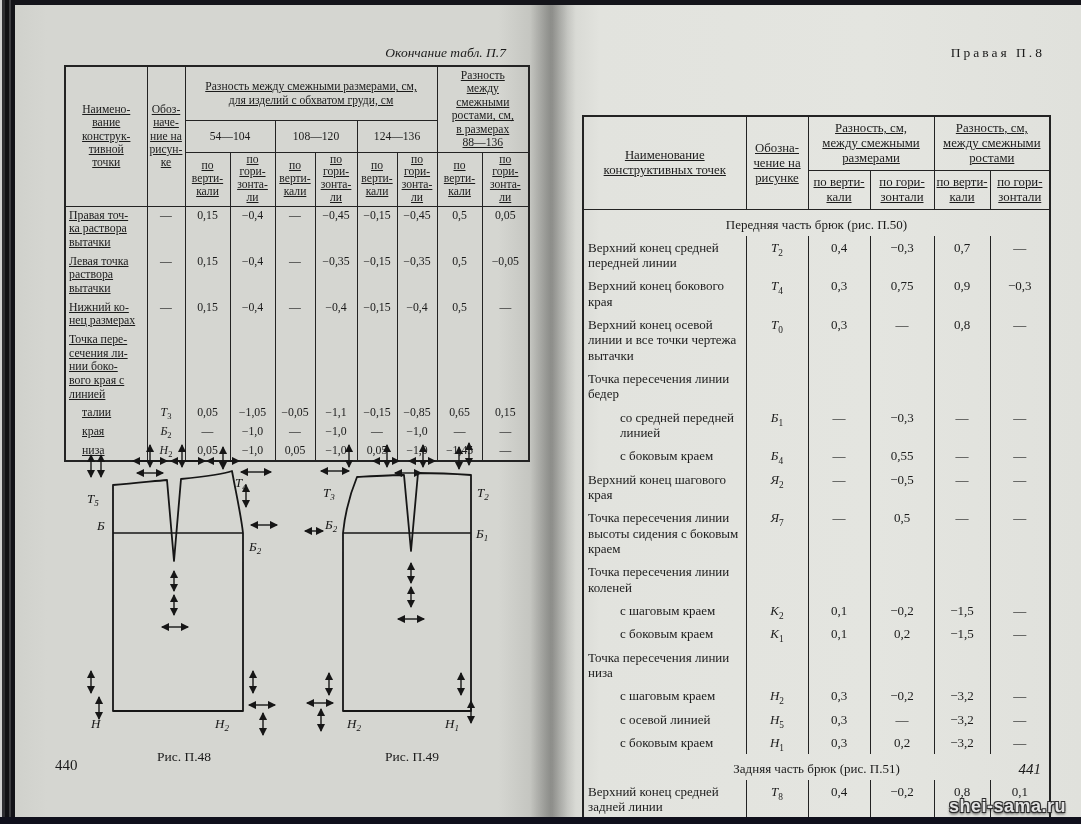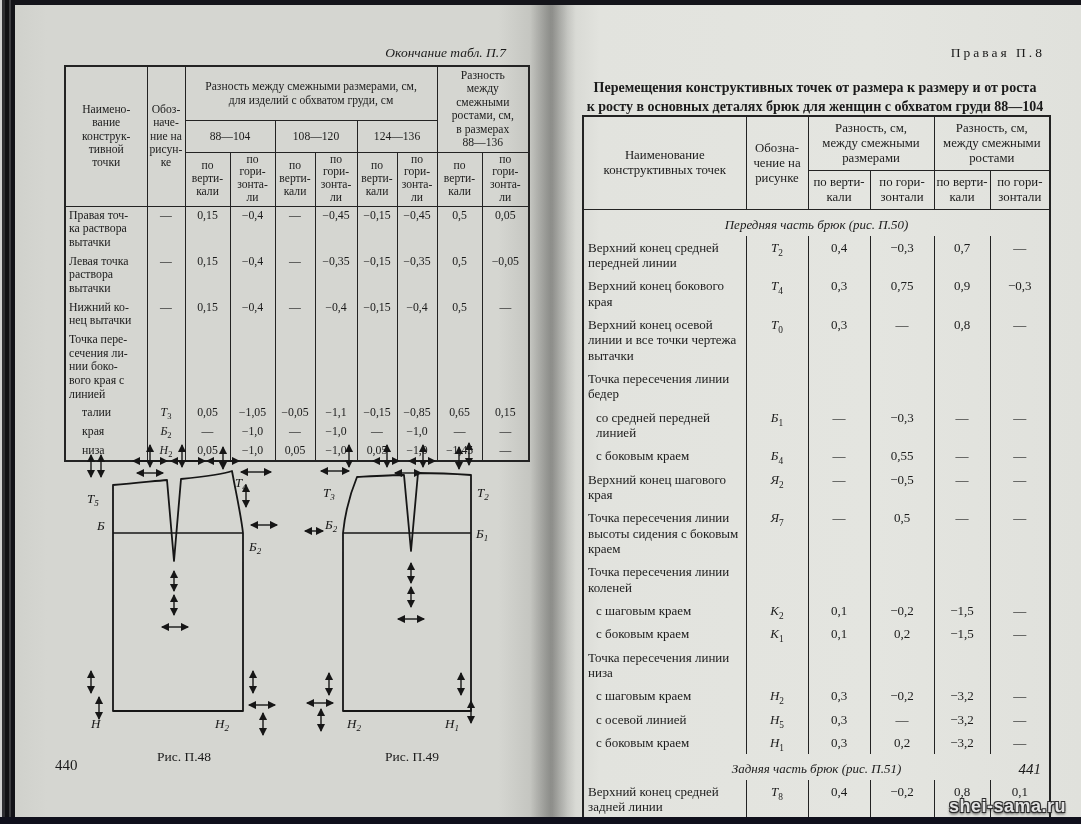--- a/index.html
+++ b/index.html
@@ -27,37 +27,37 @@
 
   #left-table{position:absolute;left:49px;top:60px;}
   #right-table{position:absolute;left:30px;top:110px;}
 
   .grid{border-collapse:collapse;table-layout:fixed;color:#1b1b1b;}
   .grid th{border:1px solid #232323;font-weight:normal;text-align:center;vertical-align:middle;padding:2px 1px;}
   .grid td{border-left:1px solid #232323;border-right:1px solid #232323;border-top:none;border-bottom:none;
     vertical-align:top;text-align:center;}
   .grid{border:2px solid #232323;}
   .grid thead{border-bottom:1.5px solid #232323;}
-  .pre{white-space:pre-line;}
+  .pre{white-space:pre-line;text-decoration:underline;}
   .grid sub{font-size:72%;line-height:0;}
   .grid i{font-style:italic;}
 
   .lt{font-size:11.8px;line-height:1.16;}
   .lt th{font-size:11.6px;}
   .lt th.sub{line-height:1.1;padding:1px 0;}
   .lt td{padding:2px 1px 3px;}
   .lt td.nm{text-align:left;padding-left:3px;}
   .lt td.ind{padding-left:16px;}
 
   .rt{font-size:13px;line-height:1.18;}
   .rt th{font-size:12.8px;padding:4px 1px;}
   .rt td{padding:4px 2px;}
   .rt td.nm{text-align:left;padding-left:4px;}
-  .rt td.ind{padding-left:12px;}
-  .rt td.sec{border-left:none;border-right:none;font-style:italic;text-align:center;padding:7px 0 3px;}
+  .rt td.ind{padding-left:36px;}
+  .rt td.sec{border-left:none;border-right:none;text-align:center;padding:7px 0 3px;}
 
   .figure{position:absolute;width:218px;text-align:center;}
   .fig1{left:60px;top:434px;}
   .fig2{left:288px;top:434px;}
   .figure svg{display:block;}
   .fig-caption{font-size:13.5px;margin-top:8px;}
   .outline{fill:none;stroke:#161616;stroke-width:1.8;stroke-linejoin:round;}
   .hip{stroke:#161616;stroke-width:1.3;}
   .ar line{stroke:#161616;stroke-width:1.4;}
   .lbl{font-family:"Liberation Serif",serif;font-style:italic;font-size:13px;fill:#141414;}
@@ -105,21 +105,21 @@
               <th colspan="6" class="pre">Разность между смежными размерами, см,
 для изделий с обхватом груди, см</th>
               <th colspan="2" rowspan="2" class="pre">Разность
 между
 смежными
 ростами, см,
 в размерах
 88—136</th>
             </tr>
             <tr>
-              <th colspan="2">88—104</th>
+              <th colspan="2">54—104</th>
               <th colspan="2">108—120</th>
               <th colspan="2">124—136</th>
             </tr>
             <tr>
               <th class="pre sub">по
 верти-
 кали</th>
               <th class="pre sub">по
 гори-
 зонта-
@@ -171,21 +171,21 @@
               <td class="vl">−0,4</td>
               <td class="vl">—</td>
               <td class="vl">−0,35</td>
               <td class="vl">−0,15</td>
               <td class="vl">−0,35</td>
               <td class="vl">0,5</td>
               <td class="vl">−0,05</td>
             </tr>
             <tr>
               <td class="nm pre">Нижний ко-
-нец вытачки</td>
+нец размерах</td>
               <td class="ds">—</td>
               <td class="vl">0,15</td>
               <td class="vl">−0,4</td>
               <td class="vl">—</td>
               <td class="vl">−0,4</td>
               <td class="vl">−0,15</td>
               <td class="vl">−0,4</td>
               <td class="vl">0,5</td>
               <td class="vl">—</td>
             </tr>
@@ -323,22 +323,20 @@
         <text class="lbl" x="142" y="289"><tspan>Н</tspan><tspan class="sb" dy="3">1</tspan></text>
       </svg>
       <figcaption class="fig-caption">Рис. П.49</figcaption>
     </figure>
 
     <div class="page-num pn-left">440</div>
   </div>
 
   <div class="page page-right">
     <div class="tbl-label">Правая П.8</div>
-    <div class="tbl-title">Перемещения конструктивных точек от размера к размеру и от роста
-к росту в основных деталях брюк для женщин с обхватом груди 88—104</div>
     <div id="right-table">
         <table class="grid rt" style="width:467px">
           <colgroup>
             <col style="width:163px">
             <col style="width:62px">
             <col style="width:62px">
             <col style="width:64px">
             <col style="width:56px">
             <col style="width:60px">
           </colgroup>

